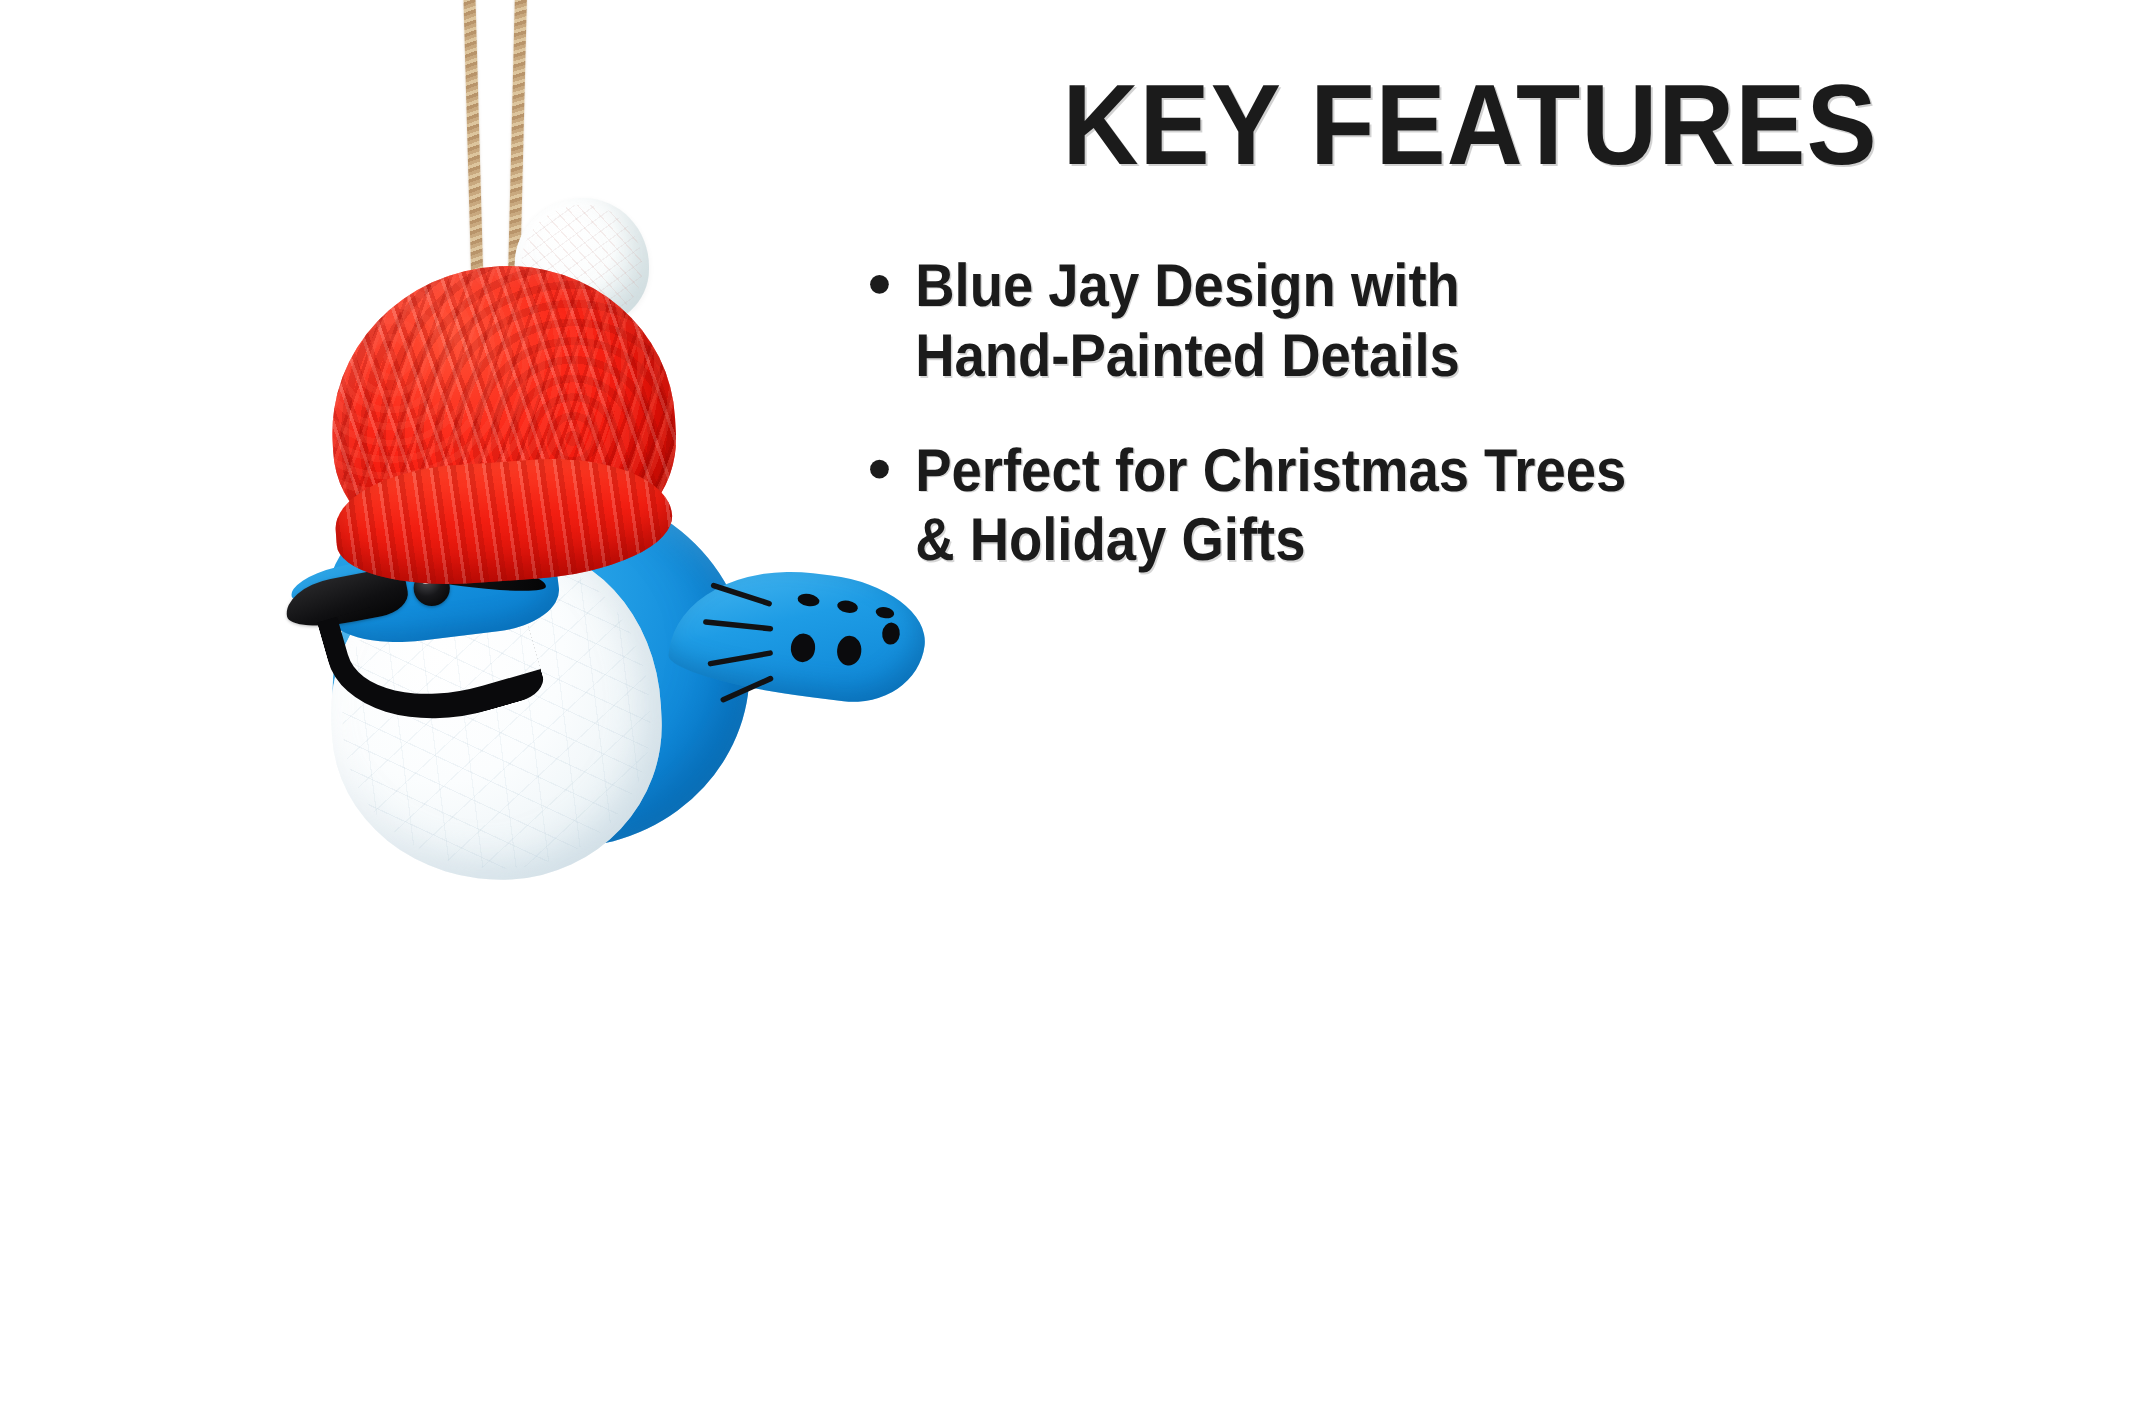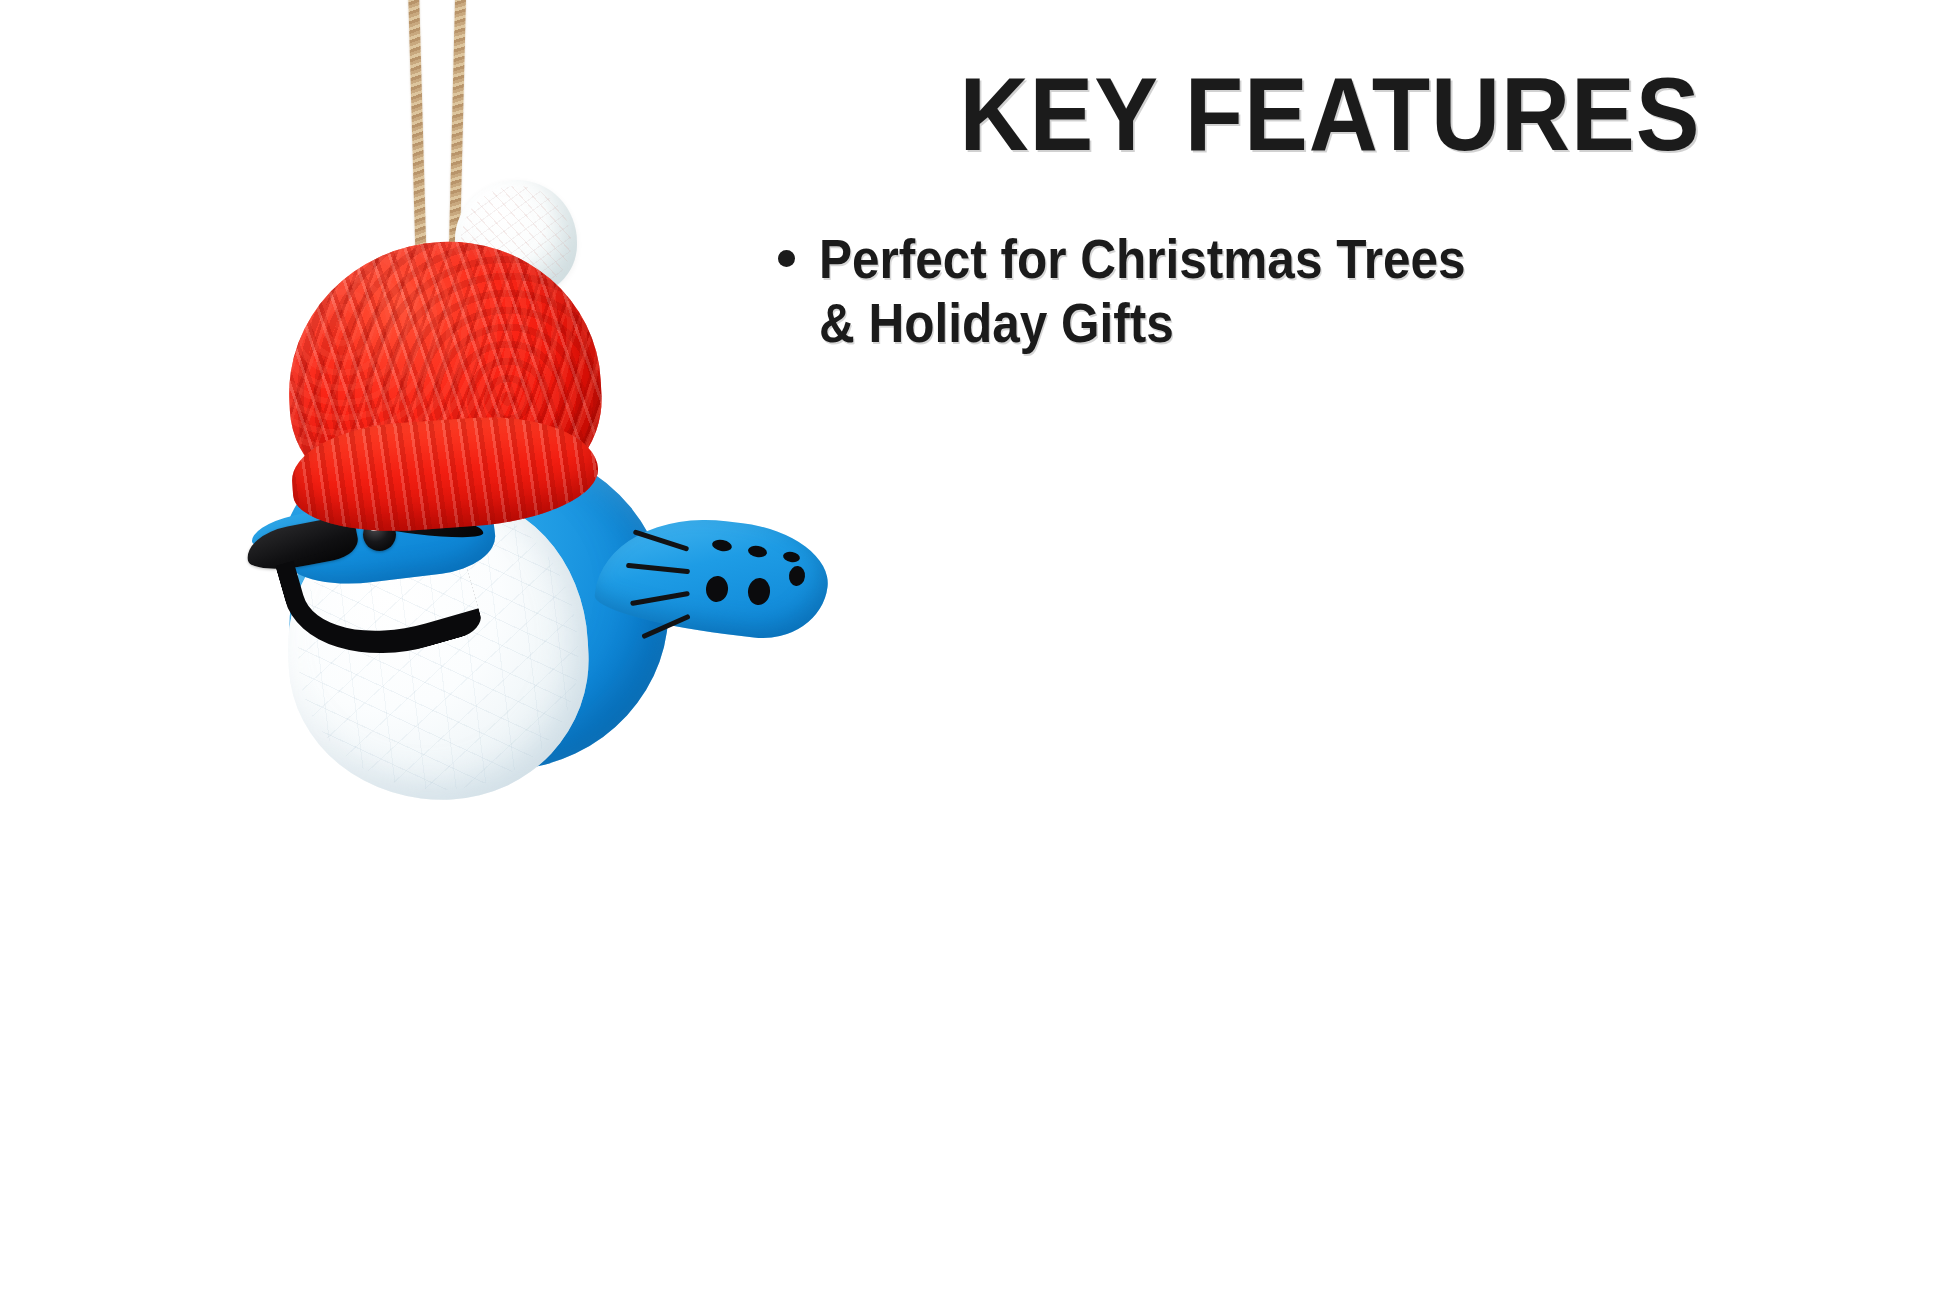--- a/index.html
+++ b/index.html
@@ -18,20 +18,21 @@
   }
 
   .page {
     position: relative;
     width: 1946px;
     height: 934px;
     background: #ffffff;
     display: flex;
     flex-direction: row;
     align-items: stretch;
+    padding-left: 13px;
   }
 
   
   .product-pane {
     position: relative;
     width: 760px;
     height: 1297px;
     flex: 0 0 760px;
     background: #ffffff;
   }
@@ -385,20 +386,25 @@
     </div>
   </div>
 
   <div class="text-pane">
 
     <h1 class="features-title">KEY FEATURES</h1>
 
     <ul class="features-list">
 
 
+      <li class="feature-item">
+        <span class="feature-bullet"></span>
+        <span class="feature-text">Blue Jay Design with
+Hand-Painted Details</span>
+      </li>
 
 
 
       <li class="feature-item">
         <span class="feature-bullet"></span>
         <span class="feature-text">Perfect for Christmas Trees
 &amp; Holiday Gifts</span>
       </li>
 
     </ul>

